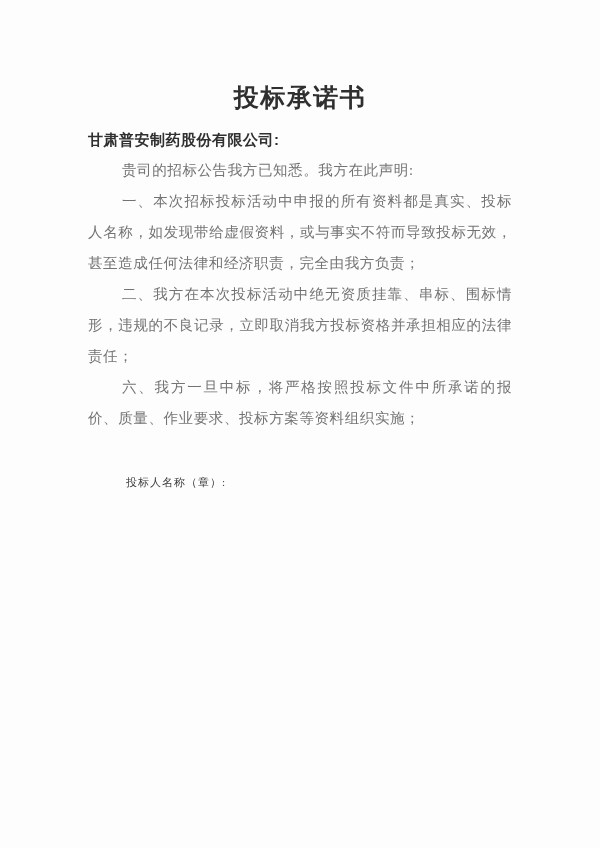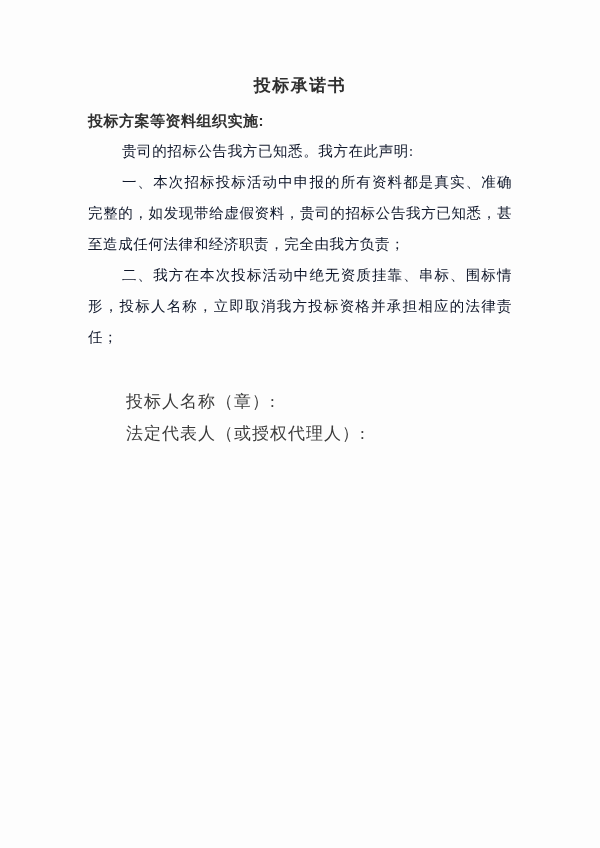--- a/index.html
+++ b/index.html
@@ -13,22 +13,22 @@
     height: 848px;
     margin: 0 auto;
     background: #fdfdfd;
     box-sizing: border-box;
     padding: 72px 88px 0 88px;
     font-family: "Liberation Serif", "DejaVu Serif", serif;
     color: #3b3b3b;
     overflow: hidden;
   }
   .doc-title {
-    margin: 0;
-    font-size: 17px;
+    margin: 12px;
+    font-size: 25px;
     font-weight: bold;
     line-height: 28px;
     text-align: center;
     letter-spacing: 1.5px;
     color: #2f2f2f;
   }
   .recipient {
     margin: 5px 0 0 0;
     font-family: "Liberation Sans", "DejaVu Sans", sans-serif;
     font-weight: bold;
@@ -38,55 +38,55 @@
     color: #303030;
   }
   .para {
     margin: 0;
     font-size: 14.5px;
     line-height: 31px;
     letter-spacing: 0.6px;
     text-align: justify;
     text-justify: inter-character;
     text-indent: 34px;
-    color: #0f172a;
+    color: #737373;
   }
   .signature-block {
     margin-top: 33px;
   }
   .signature-block p {
     margin: 0;
-    font-size: 17px;
+    font-size: 11px;
     line-height: 31.5px;
     letter-spacing: 1px;
     text-indent: 38px;
     color: #3b3b3b;
   }
   .date-line .gap-year  { margin-left: 50px; }
   .date-line .gap-month { margin-left: 30px; }
   .date-line .gap-day   { margin-left: 26px; }
 </style>
 </head>
 <body>
 
 <div class="page">
 
   <h1 class="doc-title">投标承诺书</h1>
 
-  <p class="recipient">投标方案等资料组织实施:</p>
+  <p class="recipient">甘肃普安制药股份有限公司:</p>
 
   <p class="para">贵司的招标公告我方已知悉。我方在此声明:</p>
 
-  <p class="para">一、本次招标投标活动中申报的所有资料都是真实、准确完整的，如发现带给虚假资料，贵司的招标公告我方已知悉，甚至造成任何法律和经济职责，完全由我方负责；</p>
+  <p class="para">一、本次招标投标活动中申报的所有资料都是真实、投标人名称，如发现带给虚假资料，或与事实不符而导致投标无效，甚至造成任何法律和经济职责，完全由我方负责；</p>
 
-  <p class="para">二、我方在本次投标活动中绝无资质挂靠、串标、围标情形，投标人名称，立即取消我方投标资格并承担相应的法律责任；</p>
+  <p class="para">二、我方在本次投标活动中绝无资质挂靠、串标、围标情形，违规的不良记录，立即取消我方投标资格并承担相应的法律责任；</p>
 
 
 
 
+  <p class="para">六、我方一旦中标，将严格按照投标文件中所承诺的报价、质量、作业要求、投标方案等资料组织实施；</p>
 
 
   <div class="signature-block">
     <p>投标人名称（章）:</p>
-    <p>法定代表人（或授权代理人）:</p>
   </div>
 
 </div>
 
 </body></html>

